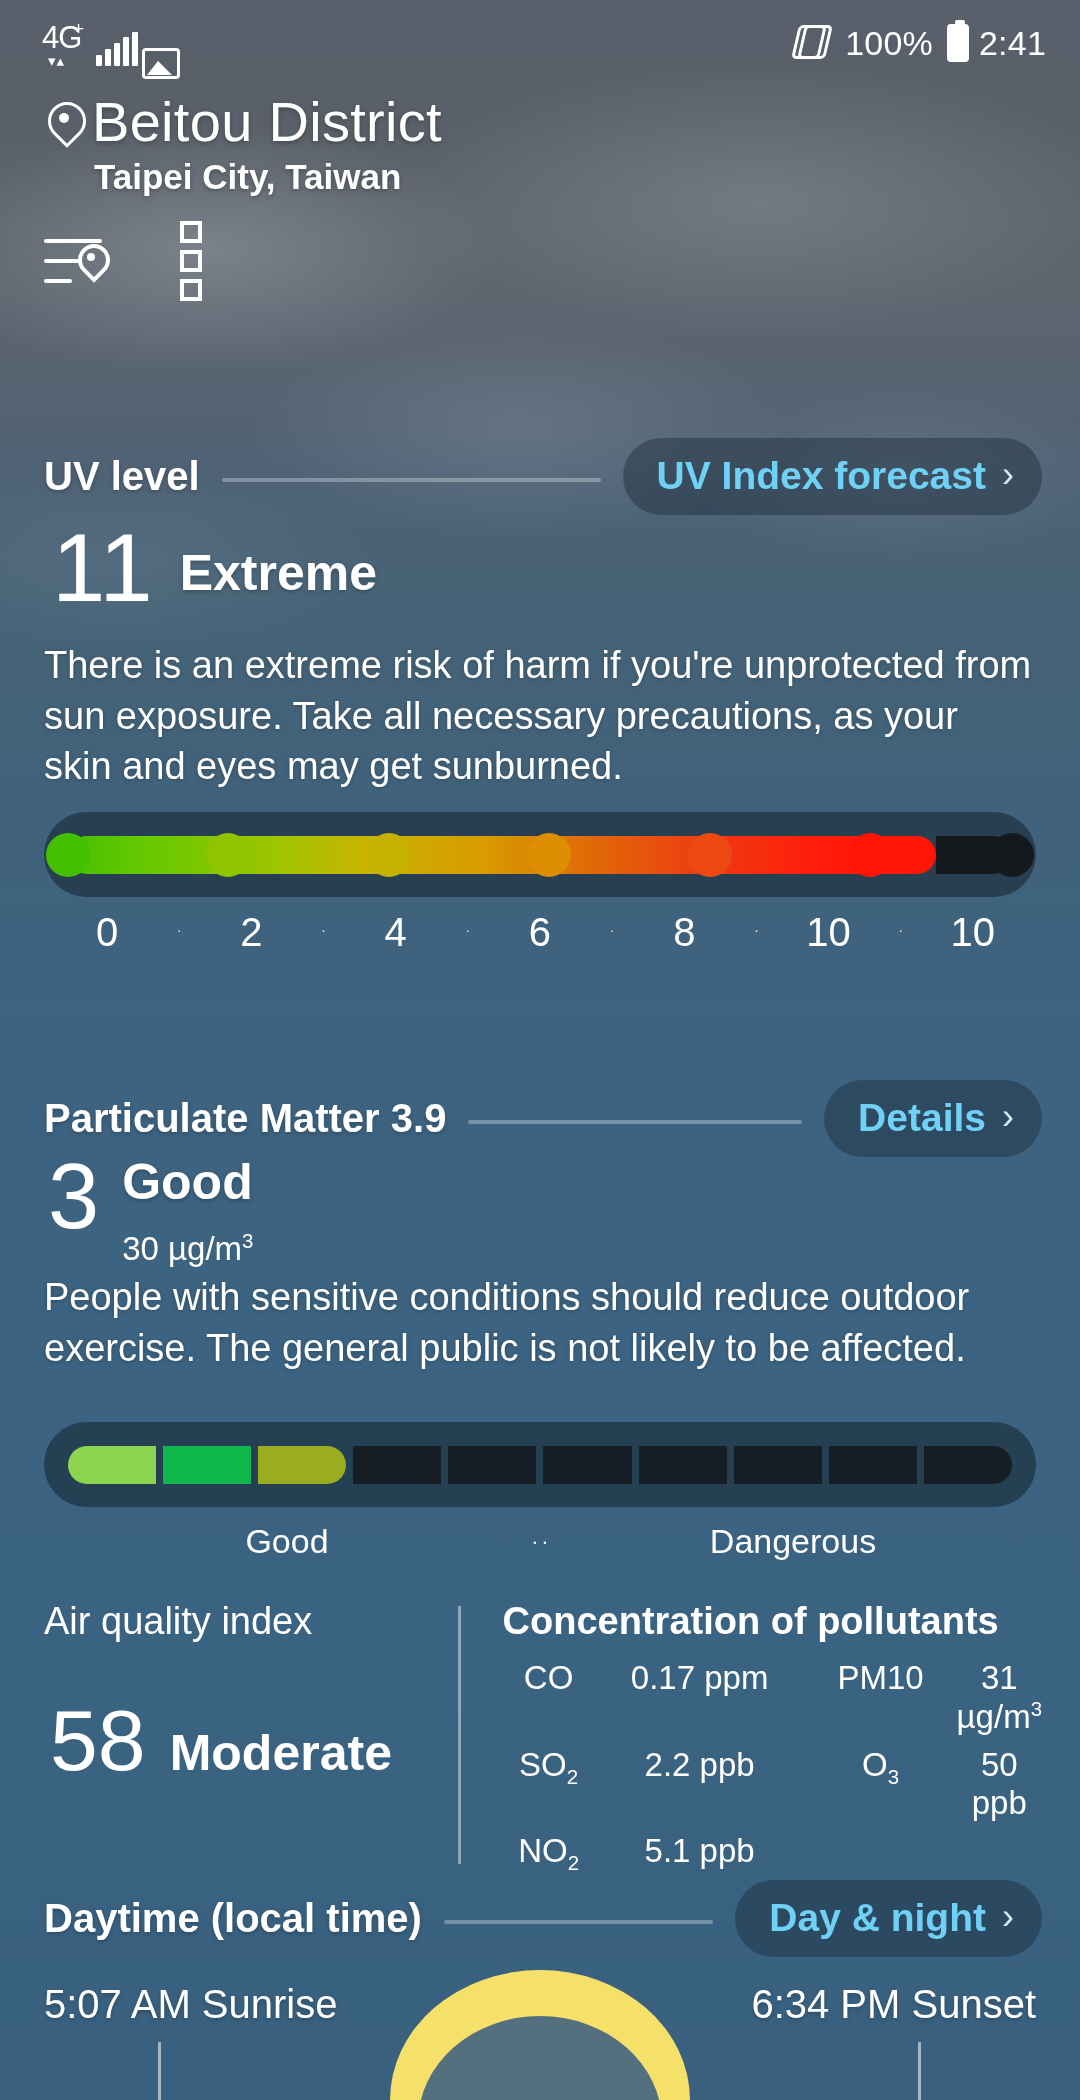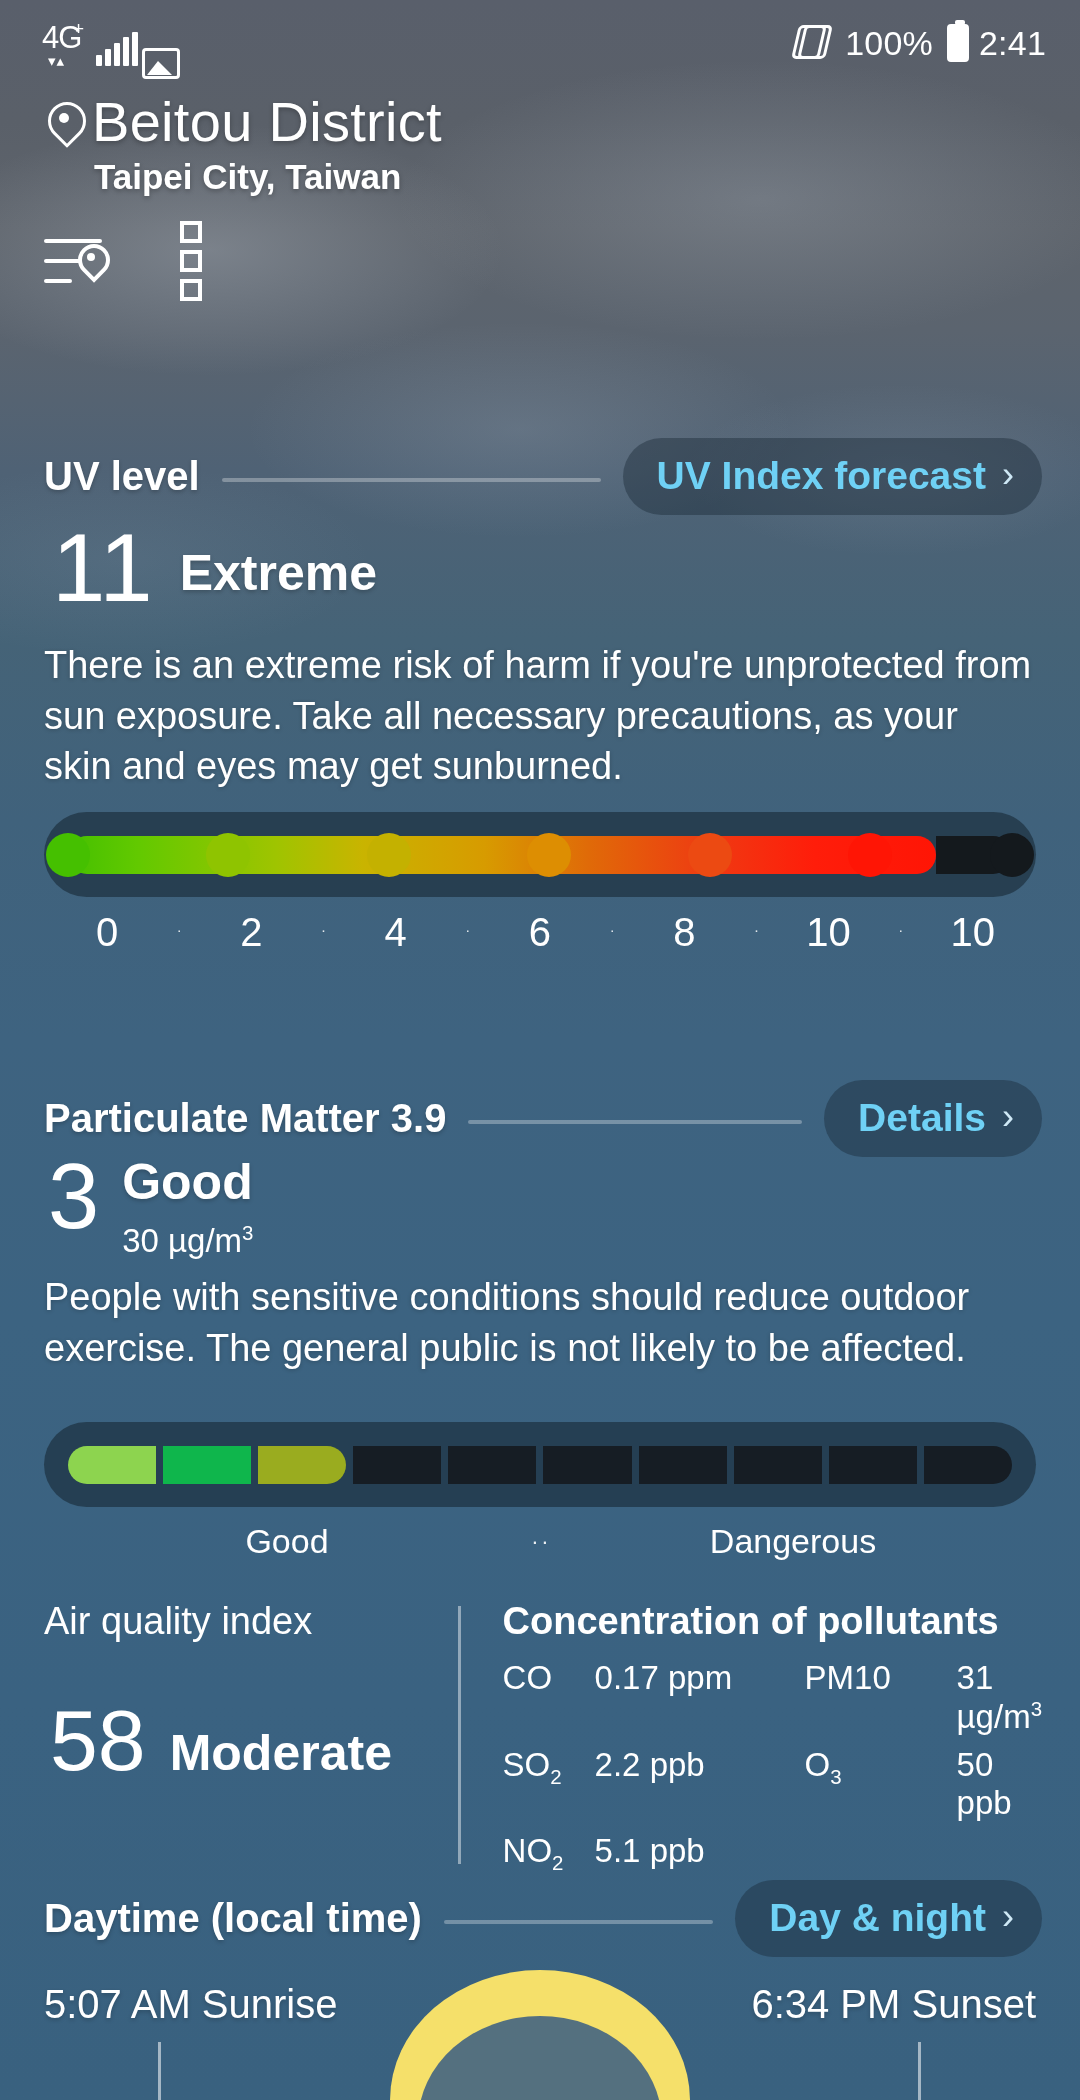--- a/index.html
+++ b/index.html
@@ -134,21 +134,21 @@
 
   
   .aqi-wrap{ position:absolute; left:44px; right:38px; display:flex; }
   .aqi-left{ width:455px; }
   .aqi-title{ font-size:38px; color:#fff; }
   .aqi-row{ display:flex; align-items:baseline; gap:24px; margin-top:16px; padding-left:6px;}
   .aqi-num{ font-size:86px; font-weight:300; color:#fff; line-height:1;margin-top:38px;}
   .aqi-word{ font-size:50px; font-weight:700; color:#fff;}
   .vdiv{ width:3px; background:rgba(255,255,255,.45); margin:6px 42px 10px 0; }
   .poll-title{ font-size:38px; color:#fff; font-weight:700; }
-  .poll-table{ margin-top:16px; display:grid; grid-template-columns: 92px 210px 152px auto; row-gap:10px; color:#fff; font-size:33px;}
+  .poll-table{ margin-top:16px; display:grid; grid-template-columns: 92px 210px 152px auto; row-gap:10px; color:#fff; font-size:33px;text-align:center;}
   .poll-table div{ line-height:1.15; }
   sub{ font-size:.62em; }
   sup{ font-size:.62em; }
 
   
   .sun-row{ position:absolute; left:44px; right:44px; display:flex; justify-content:space-between;
             color:#fff; font-size:40px; text-shadow:0 2px 4px rgba(0,0,0,.22);}
   .tickline{ position:absolute; width:3px; background:rgba(255,255,255,.55); }
   .sunarc{ position:absolute; left:390px; bottom:-130px; width:300px; height:260px; border-radius:50%;
            background:#f5e06a; box-shadow:0 0 0 0 rgba(0,0,0,0);}
@@ -264,21 +264,21 @@
     <div class="chip">
       <span class="chip-label">Details</span>
       <span class="chev">›</span>
     </div>
   </div>
 
   <div style="position:absolute; left:48px; top:1148px; display:flex; align-items:flex-start; gap:22px;">
     <div class="big-num" style="font-size:92px; line-height:1.05;">3</div>
     <div>
       <div class="big-word" style="line-height:1.05; margin-top:8px;">Good</div>
-      <div style="color:#fff; font-size:33px; margin-top:12px;">
+      <div style="color:#fff; font-size:33px; margin-top:20px;">
         <span>30</span>
         <span>µg/m</span><sup>3</sup>
       </div>
     </div>
   </div>
 
   <div class="desc" style="top:1272px;">People with sensitive conditions should reduce outdoor exercise. The general public is not likely to be affected.</div>
 
   <div class="pmbar-shell" style="top:1422px;" id="pmBar">
       <div class="pmseg" style="background: rgb(141, 212, 79);"></div>

